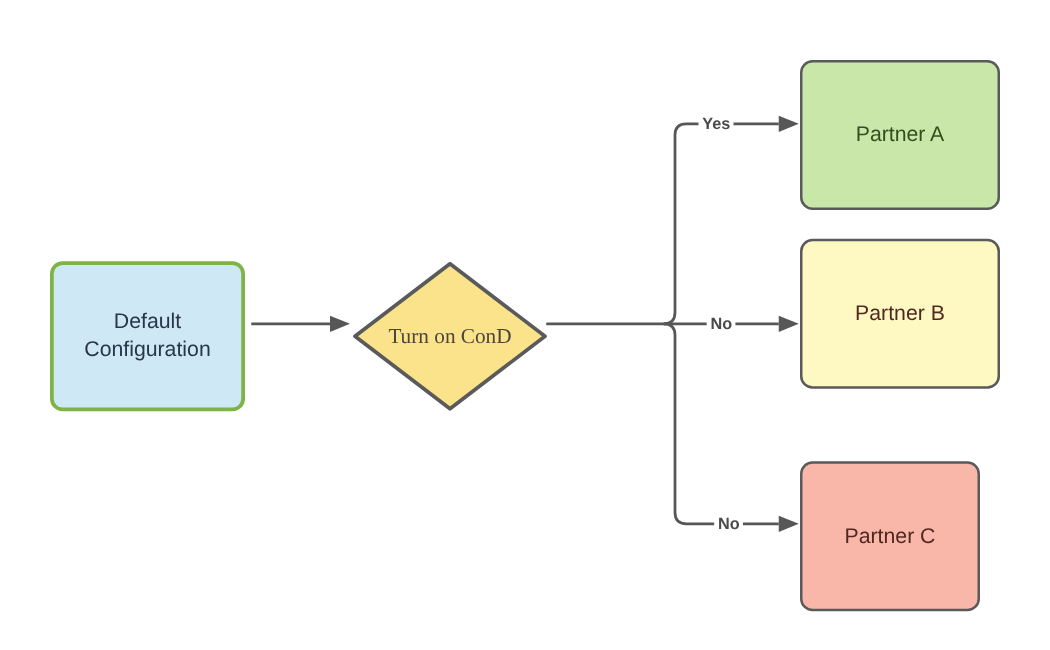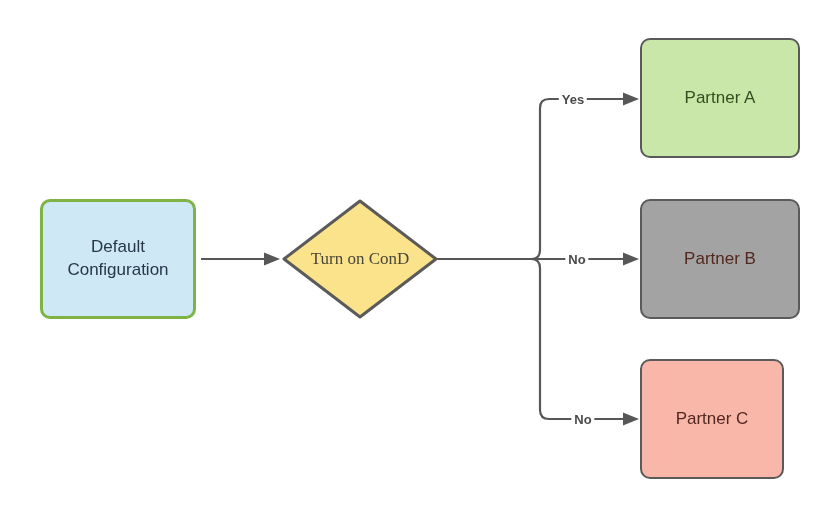--- a/index.html
+++ b/index.html
@@ -16,35 +16,35 @@
   .edge-line{
     fill:none;stroke:#575757;stroke-width:2.2;
     stroke-linejoin:round;
   }
   .arrowhead{fill:#575757;stroke:none;}
   .node{
     position:absolute;
     box-sizing:border-box;
     display:flex;align-items:center;justify-content:center;
     text-align:center;
-    font-size:17px;line-height:1.35;
+    font-size:17px;line-height:1.35;margin-top:10px;
   }
   .node.rect{border-radius:10px;}
   .node-start{
     left:40px;top:199px;width:156px;height:120px;
     background:#cfe8f5;border:3.5px solid #7db445;color:#26374c;
     padding:0 14px;
   }
   .node-partner-a{
     left:640px;top:38px;width:160px;height:120px;
     background:#c9e7a9;border:2.5px solid #5a5a5a;color:#31501f;
   }
   .node-partner-b{
-    left:640px;top:199px;width:160px;height:120px;
-    background:#a3a3a3;border:2.5px solid #5a5a5a;color:#51281f;
+    left:640px;top:181px;width:160px;height:120px;
+    background:#fef9c3;border:2.5px solid #5a5a5a;color:#51281f;
   }
   .node-partner-c{
     left:640px;top:359px;width:144px;height:120px;
     background:#f9b7aa;border:2.5px solid #5a5a5a;color:#51281f;
   }
   .node-decision{
     left:282px;top:199px;width:156px;height:120px;
     background:transparent;border:none;color:#49463a;font-family:Liberation Serif, serif;
   }
   .node-decision svg{position:absolute;left:0;top:0;width:156px;height:120px;}

